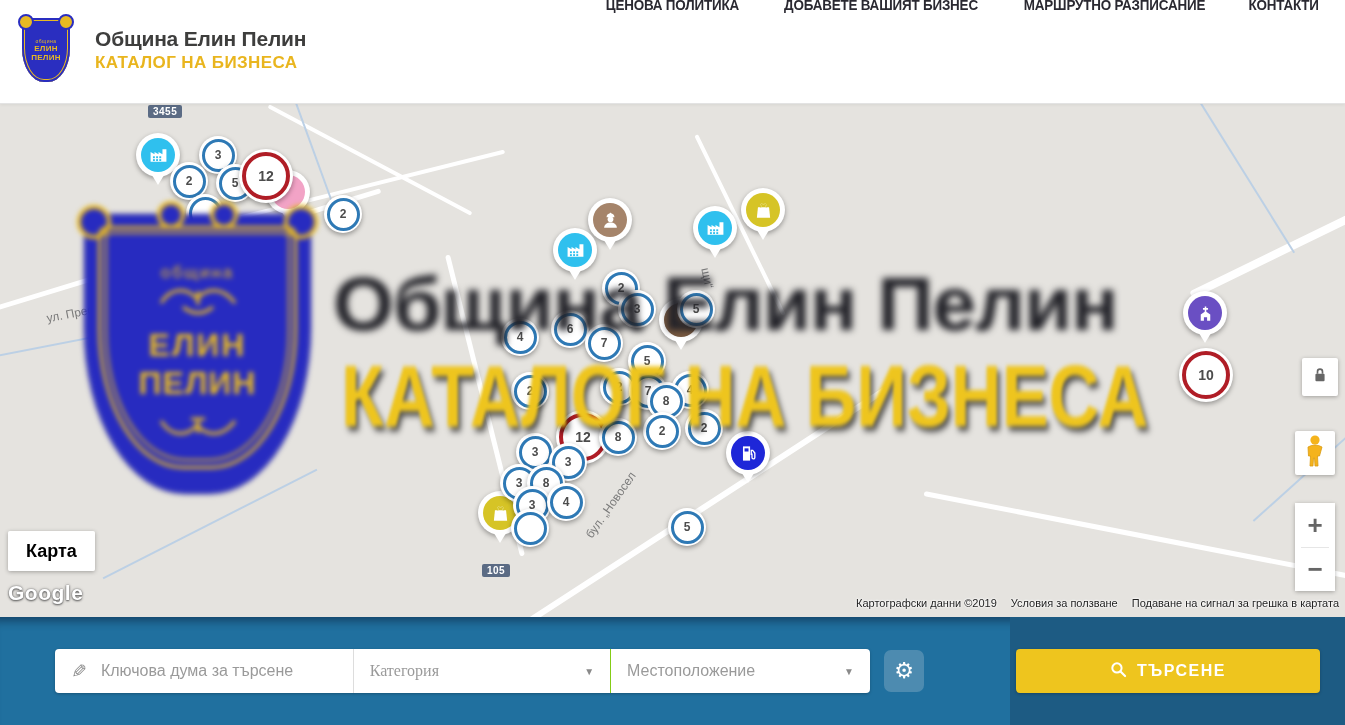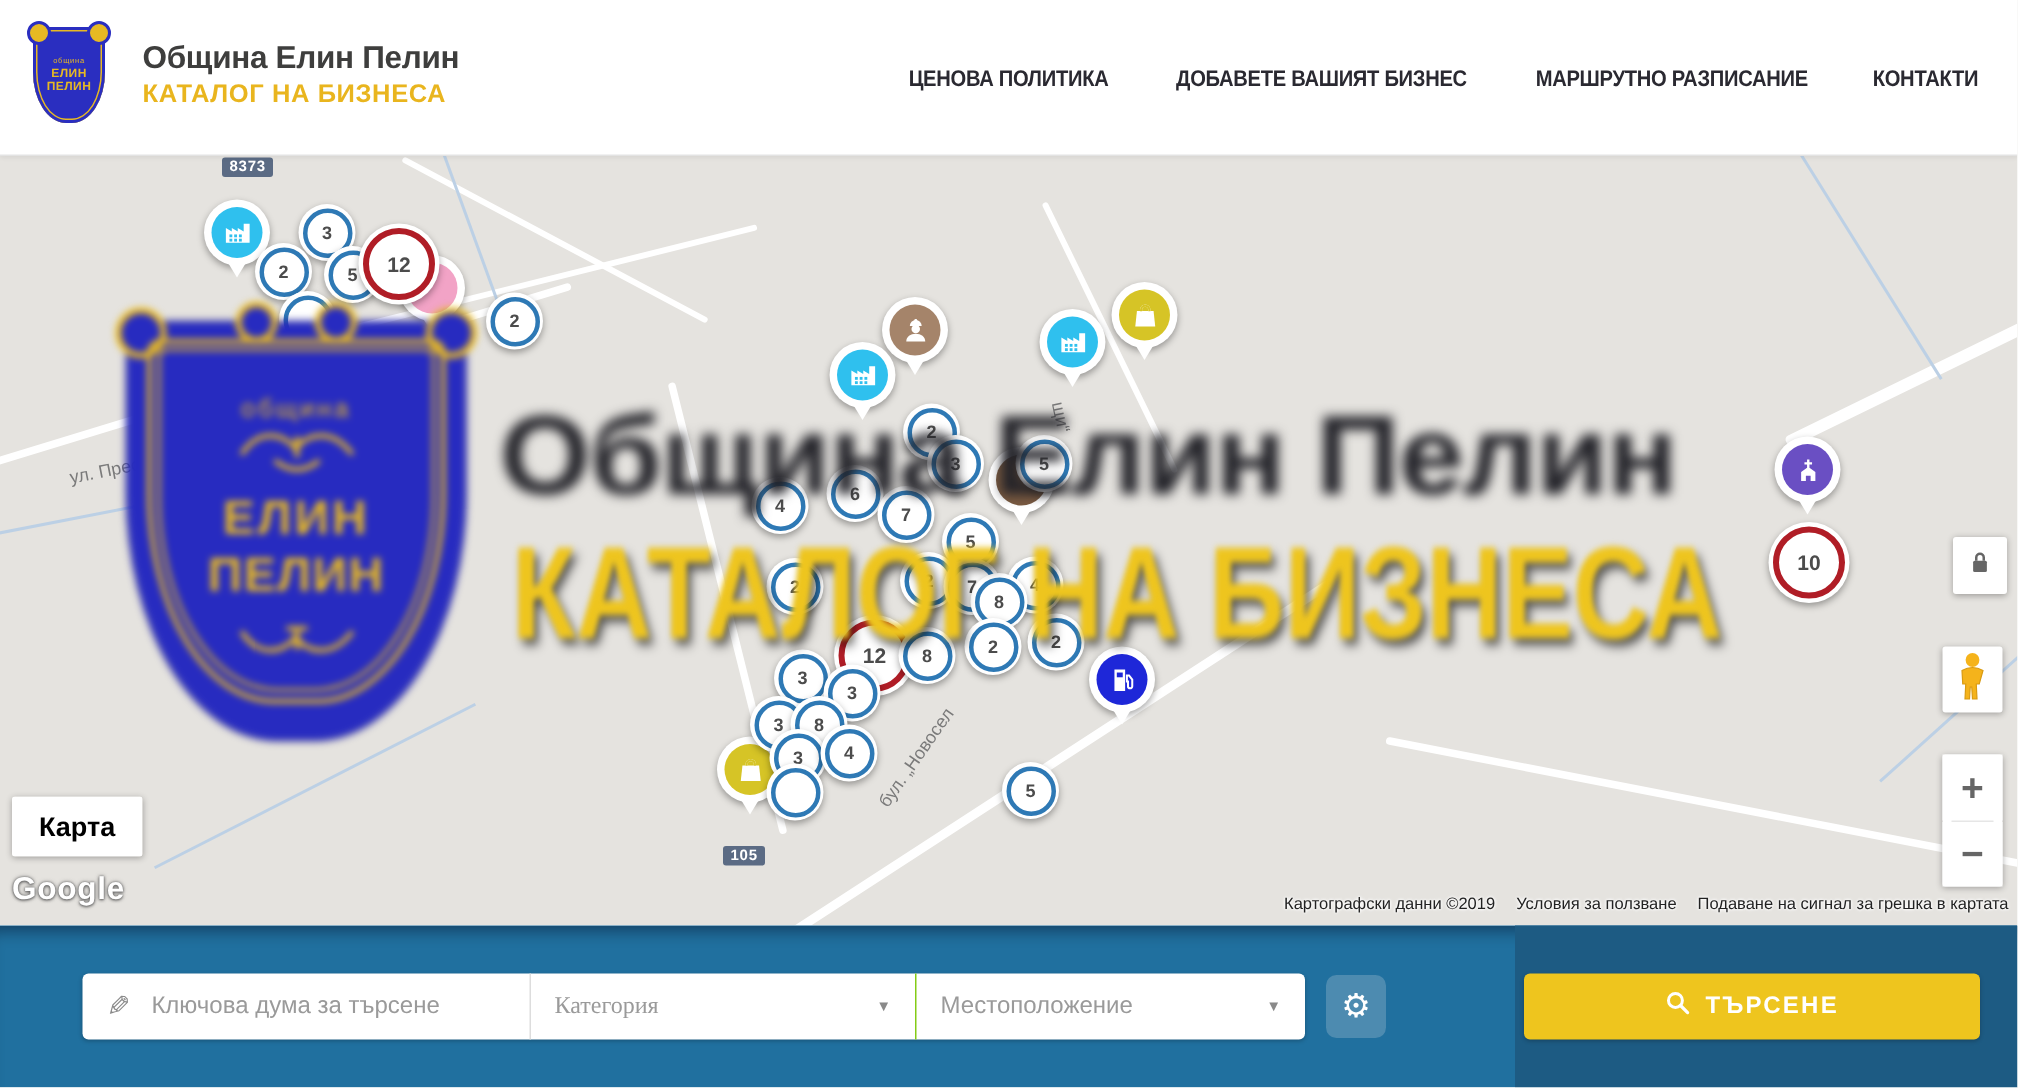--- a/index.html
+++ b/index.html
@@ -8,21 +8,21 @@
   
   header{position:absolute;left:0;top:0;width:1345px;height:103px;background:#fff;border-bottom:1px solid #e3e3e3;box-shadow:0 1px 3px rgba(0,0,0,.06);z-index:30;}
   .logo{position:absolute;left:22px;top:18px;display:flex;align-items:center;gap:25px;cursor:pointer;}
   .mini-crest{position:relative;width:48px;height:64px;background:#2a2ec0;border-radius:8px 8px 22px 22px/8px 8px 34px 34px;box-shadow:inset 0 0 0 2px #2a2ec0, inset 0 0 0 3px #e7b923;display:flex;flex-direction:column;align-items:center;justify-content:center;}
   .mini-crest:before{content:"";position:absolute;left:-4px;top:-4px;width:12px;height:12px;border:2px solid #2a2ec0;border-radius:50%;background:#e7b923;}
   .mini-crest:after{content:"";position:absolute;right:-4px;top:-4px;width:12px;height:12px;border:2px solid #2a2ec0;border-radius:50%;background:#e7b923;}
   .mc-top{font-size:5px;color:#e7b923;letter-spacing:.5px;}
   .mc-l1,.mc-l2{font-size:8px;font-weight:bold;color:#e7b923;line-height:9px;letter-spacing:.3px;}
   .logo-title{font-size:21px;font-weight:bold;color:#3e3e3d;letter-spacing:-0.2px;}
   .logo-sub{font-size:17px;font-weight:bold;color:#e9b51e;letter-spacing:.4px;margin-top:2px;}
-  nav{position:absolute;right:25px;top:0;height:103px;display:flex;align-items:center;gap:38px;}
+  nav{position:absolute;right:25px;top:0;height:103px;display:flex;gap:38px;}
   nav a{font-size:14px;font-weight:bold;color:#2a2931;text-decoration:none;letter-spacing:-0.2px;transform:scale(.96,1.08);cursor:pointer;}
 
   
   .map{position:absolute;left:0;top:103px;width:1345px;height:514px;background:#e5e3df;overflow:hidden;}
   .road{position:absolute;background:#ffffff;border-radius:3px;z-index:1;}
   .bluenet{position:absolute;background:#bcd0e5;z-index:1;}
   .badge{position:absolute;background:#5b6b84;color:#fff;font-size:10px;font-weight:bold;padding:1px 5px;border-radius:2px;z-index:2;letter-spacing:.5px;}
   .street{position:absolute;color:#7a7a7a;font-size:12px;z-index:2;white-space:nowrap;}
 
   
@@ -115,21 +115,21 @@
     <div class="road" style="left:330px;top:300px;width:310px;height:5px;transform:rotate(76deg);"></div>
     <div class="road" style="left:1180px;top:140px;width:220px;height:8px;transform:rotate(-26deg);"></div>
     <div class="road" style="left:920px;top:430px;width:440px;height:5px;transform:rotate(11deg);"></div>
     <div class="road" style="left:640px;top:120px;width:200px;height:4px;transform:rotate(64deg);"></div>
     <div class="bluenet" style="left:-20px;top:225px;width:310px;height:2px;transform:rotate(-11deg);"></div>
     <div class="bluenet" style="left:1080px;top:30px;width:280px;height:2px;transform:rotate(58deg);"></div>
     <div class="bluenet" style="left:1220px;top:330px;width:260px;height:2px;transform:rotate(-42deg);"></div>
     <div class="bluenet" style="left:90px;top:420px;width:240px;height:2px;transform:rotate(-27deg);"></div>
     <div class="bluenet" style="left:200px;top:10px;width:200px;height:2px;transform:rotate(70deg);"></div>
 
-    <span class="badge" style="left:148px;top:2px;">8373</span>
+    <span class="badge" style="left:148px;top:2px;">3455</span>
     <span class="badge" style="left:482px;top:461px;">105</span>
     <span class="street" style="left:46px;top:202px;transform:rotate(-11deg);">ул. Преслав</span>
     <span class="street" style="left:572px;top:395px;transform:rotate(-55deg);">бул. „Новосел</span>
     <span class="street" style="left:697px;top:168px;transform:rotate(78deg);">щи“</span>
 
     <div id="markers">
         <div class="pin" style="left: 136px; top: 30px;">
           <div class="tail"></div>
           <div class="disc" style="background: rgb(47, 192, 238);">
             <svg viewBox="0 0 24 24" fill="#fff">

